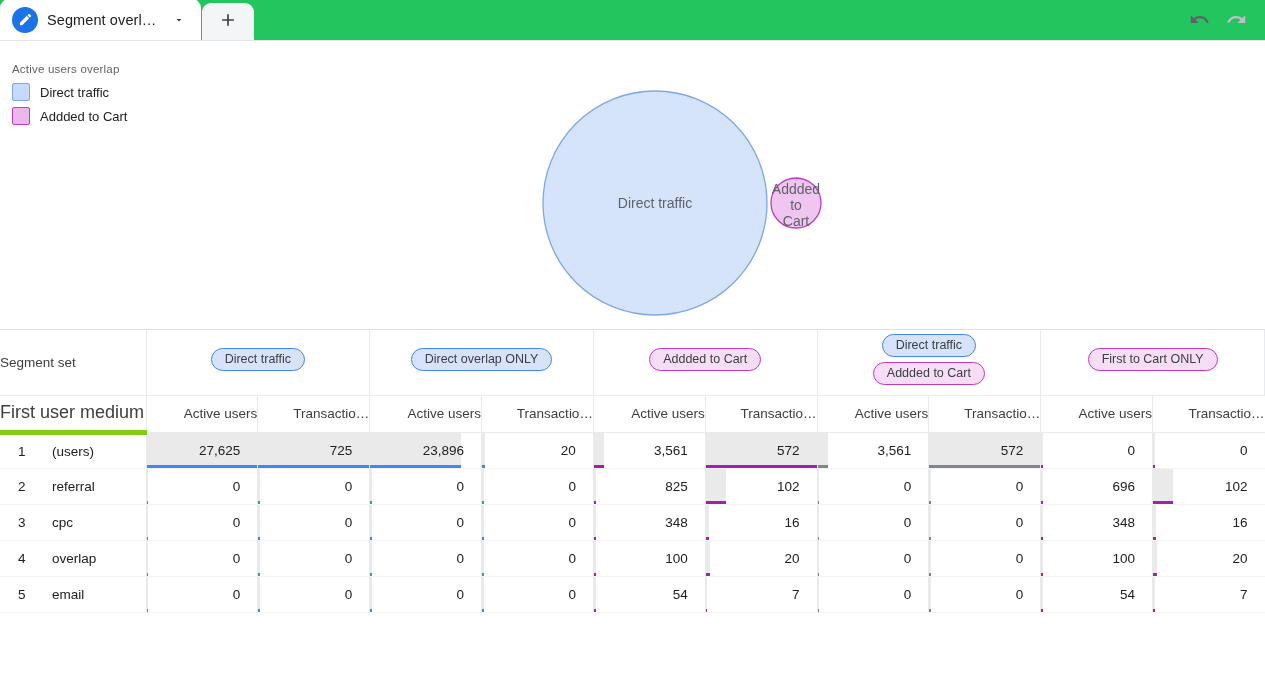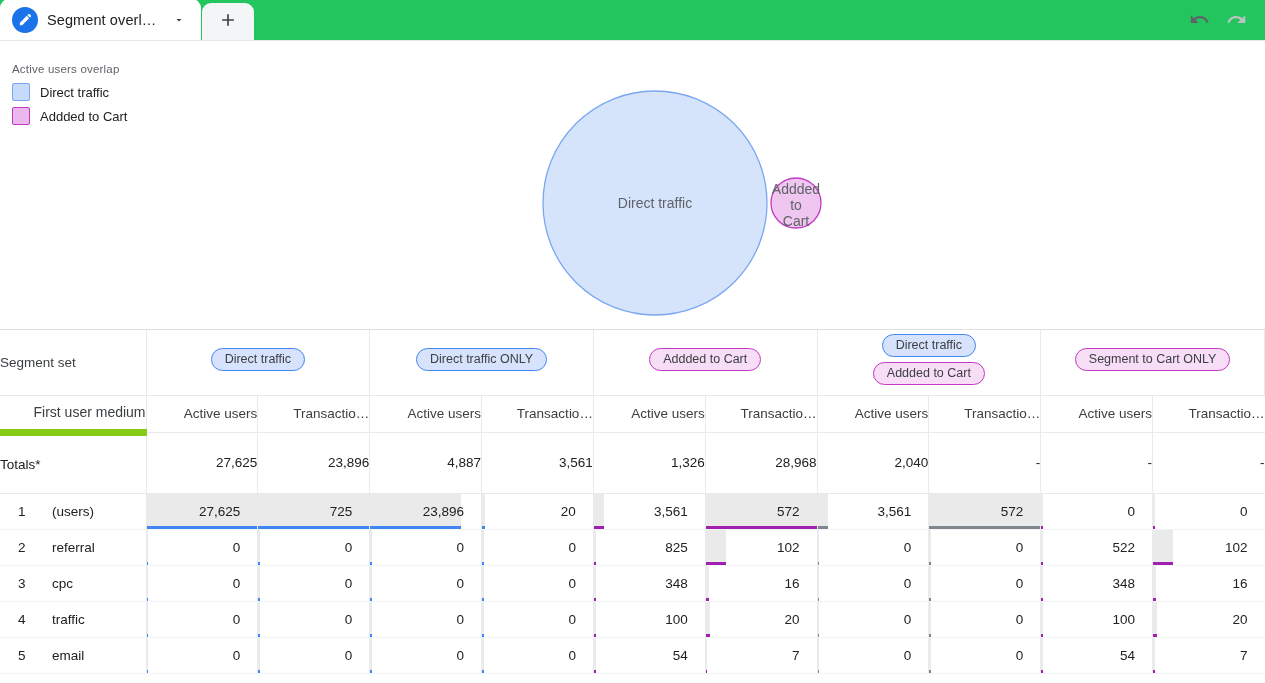--- a/index.html
+++ b/index.html
@@ -130,25 +130,24 @@
     border-bottom: 1px solid #e8eaed;
     text-align: right;
     padding-right: 14px;
     font-size: 13.5px;
     color: #3c4043;
     overflow: hidden;
     white-space: nowrap;
   }
   td.met-dim {
     border-right: 1px solid #e8eaed;
-    border-bottom: 7px solid #84cc16;
+    border-bottom: 5px solid #84cc16;
     padding-left: 18px;
-    font-size: 14px; color: #3c4043;
+    font-size: 18px; color: #3c4043;
     white-space: nowrap;
-    text-align: right;
   }
   td.met-cell.nb { border-right: none; }
 
   
   tr.tot-row { height: 61px; }
   td.tot-dim {
     border-right: 1px solid #e8eaed;
     border-bottom: 1px solid #e8eaed;
     padding-left: 52px;
     font-size: 13.5px; color: #202124;
@@ -268,51 +267,38 @@
         <col class="col-num">
       <col class="col-num">
         <col class="col-num">
       <col class="col-num">
         <col class="col-num">
     </colgroup>
     <tbody id="tbody-root">
         <tr class="grp-row">
           <td class="grp-dim">Segment set</td>
           <td class="grp-cell" colspan="2"><span class="chip blue">Direct traffic</span><br></td>
-          <td class="grp-cell" colspan="2"><span class="chip blue">Direct traffic ONLY</span><br></td>
+          <td class="grp-cell" colspan="2"><span class="chip blue">Direct overlap ONLY</span><br></td>
           <td class="grp-cell" colspan="2"><span class="chip pink">Addded to Cart</span><br></td>
           <td class="grp-cell" colspan="2"><span class="chip blue">Direct traffic</span><br><span class="chip pink">Addded to Cart</span><br></td>
-          <td class="grp-cell nb" colspan="2"><span class="chip pink">Segment to Cart ONLY</span><br></td>
+          <td class="grp-cell nb" colspan="2"><span class="chip pink">First to Cart ONLY</span><br></td>
         </tr>
         <tr class="met-row">
           <td class="met-dim">First user medium</td>
           <td class="met-cell">Active users</td>
           <td class="met-cell">Transactio…</td>
           <td class="met-cell">Active users</td>
           <td class="met-cell">Transactio…</td>
           <td class="met-cell">Active users</td>
           <td class="met-cell">Transactio…</td>
           <td class="met-cell">Active users</td>
           <td class="met-cell">Transactio…</td>
           <td class="met-cell">Active users</td>
           <td class="met-cell nb">Transactio…</td>
         </tr>
-        <tr class="tot-row">
-          <td class="tot-dim">Totals*</td>
-          <td class="tot-cell">27,625</td>
-          <td class="tot-cell">23,896</td>
-          <td class="tot-cell">4,887</td>
-          <td class="tot-cell">3,561</td>
-          <td class="tot-cell">1,326</td>
-          <td class="tot-cell">28,968</td>
-          <td class="tot-cell">2,040</td>
-          <td class="tot-cell">-</td>
-          <td class="tot-cell">-</td>
-          <td class="tot-cell nb">-</td>
-        </tr>
         <tr class="dat-row">
           <td class="dat-dim">
             <span class="rn">1</span>
             <span class="rl">(users)</span>
           </td>
           <td class="dat-cell">
             <div class="bar-fill" style="width: 100%;"></div>
             <div class="bar-ul" style="width: 100%; background: rgb(66, 133, 244);"></div>
             <span class="cell-val">27,625</span>
           </td>
@@ -403,21 +389,21 @@
             <span class="cell-val">0</span>
           </td>
           <td class="dat-cell">
             <div class="bar-fill" style="width: 1.6%;"></div>
             <div class="bar-ul" style="width: 1.6%; background: rgb(128, 134, 139);"></div>
             <span class="cell-val">0</span>
           </td>
           <td class="dat-cell">
             <div class="bar-fill" style="width: 2%;"></div>
             <div class="bar-ul" style="width: 2%; background: rgb(160, 32, 176);"></div>
-            <span class="cell-val">522</span>
+            <span class="cell-val">696</span>
           </td>
           <td class="dat-cell nb">
             <div class="bar-fill" style="width: 18%;"></div>
             <div class="bar-ul" style="width: 18%; background: rgb(160, 32, 176);"></div>
             <span class="cell-val">102</span>
           </td>
         </tr>
         <tr class="dat-row">
           <td class="dat-dim">
             <span class="rn">3</span>
@@ -470,21 +456,21 @@
           </td>
           <td class="dat-cell nb">
             <div class="bar-fill" style="width: 3%;"></div>
             <div class="bar-ul" style="width: 3%; background: rgb(160, 32, 176);"></div>
             <span class="cell-val">16</span>
           </td>
         </tr>
         <tr class="dat-row">
           <td class="dat-dim">
             <span class="rn">4</span>
-            <span class="rl">traffic</span>
+            <span class="rl">overlap</span>
           </td>
           <td class="dat-cell">
             <div class="bar-fill" style="width: 1.6%;"></div>
             <div class="bar-ul" style="width: 1.6%; background: rgb(66, 133, 244);"></div>
             <span class="cell-val">0</span>
           </td>
           <td class="dat-cell">
             <div class="bar-fill" style="width: 1.6%;"></div>
             <div class="bar-ul" style="width: 1.6%; background: rgb(66, 133, 244);"></div>
             <span class="cell-val">0</span>

